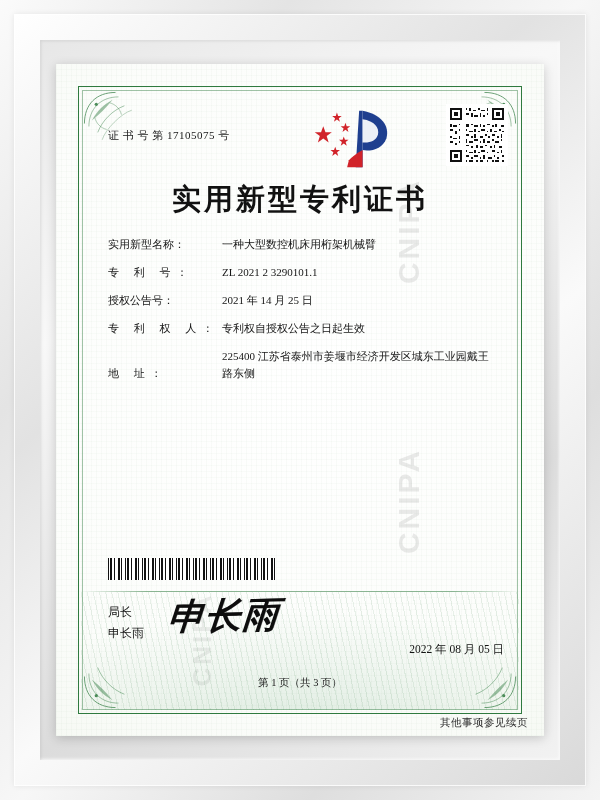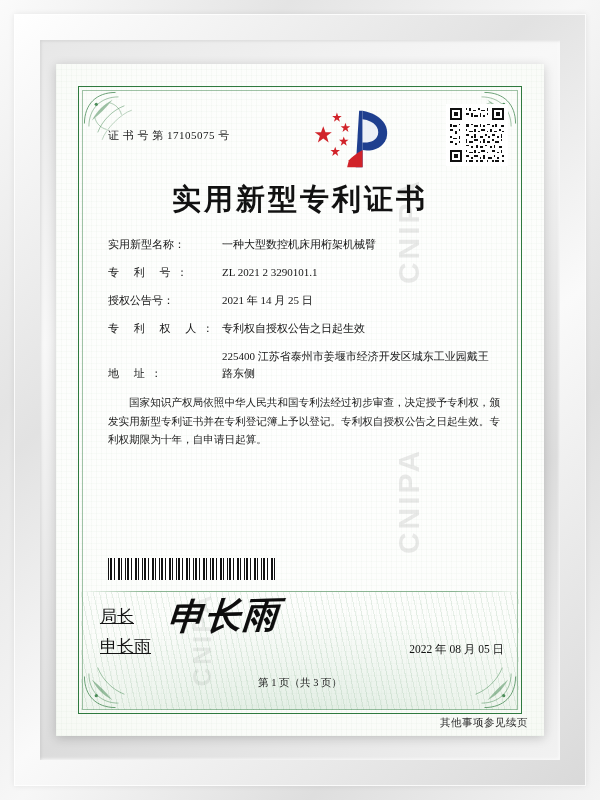--- a/index.html
+++ b/index.html
@@ -152,22 +152,22 @@
     position: absolute; left: 52px; top: 494px; width: 168px; height: 22px;
     background:
       repeating-linear-gradient(90deg,
         #111 0 1px, #fff 1px 2px, #111 2px 4px, #fff 4px 6px,
         #111 6px 7px, #fff 7px 10px, #111 10px 12px, #fff 12px 13px,
         #111 13px 14px, #fff 14px 17px);
   }
 
   
   .sig-label {
-    position: absolute; left: 44px; top: 538px;
-    font-size: 17px; color: #141414; line-height: 1.75; text-decoration: underline;
+    position: absolute; left: 52px; top: 538px;
+    font-size: 12px; color: #141414; line-height: 1.75;
   }
   .sig-script {
     position: absolute; left: 112px; top: 528px;
     font-family: "Liberation Serif", serif;
     font-size: 36px; font-weight: 700; color: #0d0d0d;
     font-style: italic; letter-spacing: 1px;
     transform: skewX(-6deg) rotate(-1.5deg);
     text-shadow: 0.5px 0 0 rgba(0,0,0,.45);
   }
   .date-right {
@@ -413,21 +413,20 @@
         <div class="field-label sp">地 址：</div>
         <div class="field-value">
           <span>225400 江苏省泰州市姜堰市经济开发区城东工业园戴王</span>
           <span class="l2">路东侧</span>
         </div>
       </div>
 
     </div>
 
     <div class="paragraphs">
-      <p>国家知识产权局依照中华人民共和国专利法经过初步审查，决定授予专利权，颁发实用新型专利证书并在专利登记簿上予以登记。专利权自授权公告之日起生效。专利权期限为十年，自申请日起算。</p>
     </div>
 
     <div class="barcode"></div>
 
     <div class="sig-label">
       <div>局长</div>
       <div>申长雨</div>
     </div>
     <div class="sig-script">申长雨</div>
 

